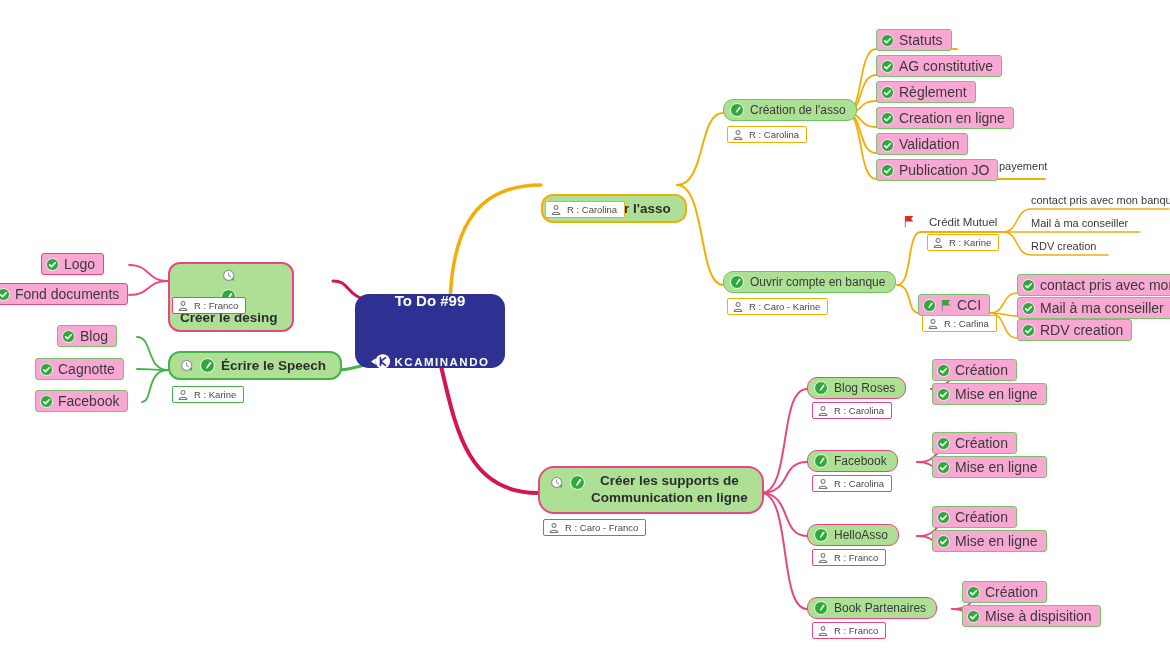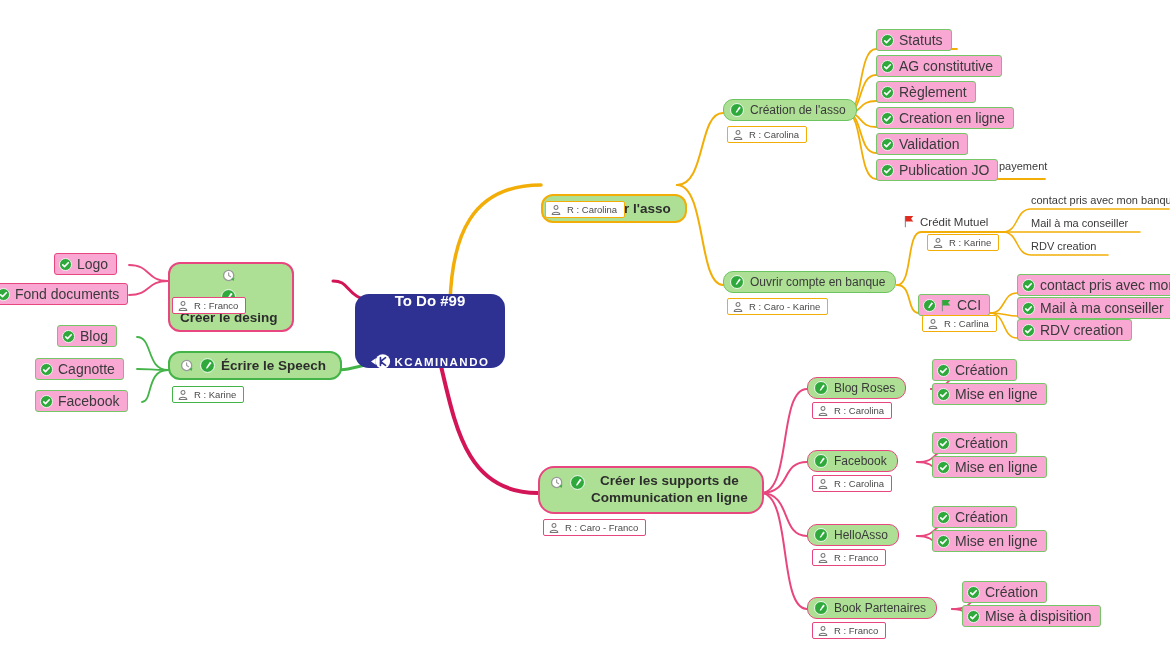--- a/index.html
+++ b/index.html
@@ -19,21 +19,21 @@
   .sb-green{border:1.5px solid #6cc461;}
   .sb-pink{border:1.5px solid #e8467e;}
   .leaf{display:inline-flex;align-items:center;gap:5px;background:#f9a8d4;border:1px solid #74c666;
         border-radius:3px;padding:2px 8px 2px 4px;font-size:14px;white-space:nowrap;}
   .assignee{display:inline-flex;align-items:center;gap:5px;background:#fff;border-radius:2px;
             padding:1.5px 7px 1.5px 4px;font-size:9.5px;color:#4a4a4a;white-space:nowrap;}
   .a-orange{border:1px solid #f2ae07;}
   .a-pink{border:1px solid #e8467e;}
   .a-green{border:1px solid #44b449;}
   .plain{font-size:11px;color:#3a3a3a;white-space:nowrap;}
-  .flagrow{display:inline-flex;align-items:center;gap:5px;font-size:11.5px;white-space:nowrap;}
+  .flagrow{display:inline-flex;align-items:center;gap:14px;font-size:11.5px;white-space:nowrap;}
   .center-node{width:150px;height:74px;background:#2e3192;border-radius:14px;display:flex;
                flex-direction:column;align-items:center;justify-content:center;gap:4px;}
   .center-title{color:#fff;font-weight:bold;font-size:15px;}
   .brandrow{display:flex;align-items:center;gap:4px;}
   .brandtext{color:#fff;font-weight:bold;font-size:11.5px;letter-spacing:1.5px;}
   .ic{display:inline-block;line-height:0;}
   .two-line{display:flex;flex-direction:column;align-items:center;line-height:1.25;}
   .supports-inner{display:flex;align-items:flex-start;gap:6px;}
 </style>
 </head>
@@ -172,21 +172,21 @@
           <use href="#i-check"></use>
         </svg></span>
     <span>Règlement</span>
   </div>
   <div class="abs leaf" style="left:876px;top:107px;">
     <span class="ic"><svg width="13" height="13">
           <use href="#i-check"></use>
         </svg></span>
     <span>Creation en ligne</span>
   </div>
-  <div class="abs leaf" style="left:876px;top:133px;">
+  <div class="abs leaf" style="left:876px;top:133px;align-items:flex-end;">
     <span class="ic"><svg width="13" height="13">
           <use href="#i-check"></use>
         </svg></span>
     <span>Validation</span>
   </div>
   <div class="abs leaf" style="left:876px;top:159px;">
     <span class="ic"><svg width="13" height="13">
           <use href="#i-check"></use>
         </svg></span>
     <span>Publication JO</span>
@@ -264,21 +264,21 @@
           <use href="#i-brush"></use>
         </svg></span>
     <span>Créer le desing</span>
   </div>
   <div class="abs assignee a-pink" style="left:172px;top:297px;">
     <span class="ic"><svg width="12" height="12">
           <use href="#i-person"></use>
         </svg></span>
     <span>R : Franco</span>
   </div>
-  <div class="abs leaf" style="left:54px;top:253px;border-color:#e8467e;">
+  <div class="abs leaf" style="left:41px;top:253px;border-color:#e8467e;">
     <span class="ic"><svg width="13" height="13">
           <use href="#i-check"></use>
         </svg></span>
     <span>Logo</span>
   </div>
   <div class="abs leaf" style="left:-8px;top:283px;border-color:#e8467e;">
     <span class="ic"><svg width="13" height="13">
           <use href="#i-check"></use>
         </svg></span>
     <span>Fond documents</span>

